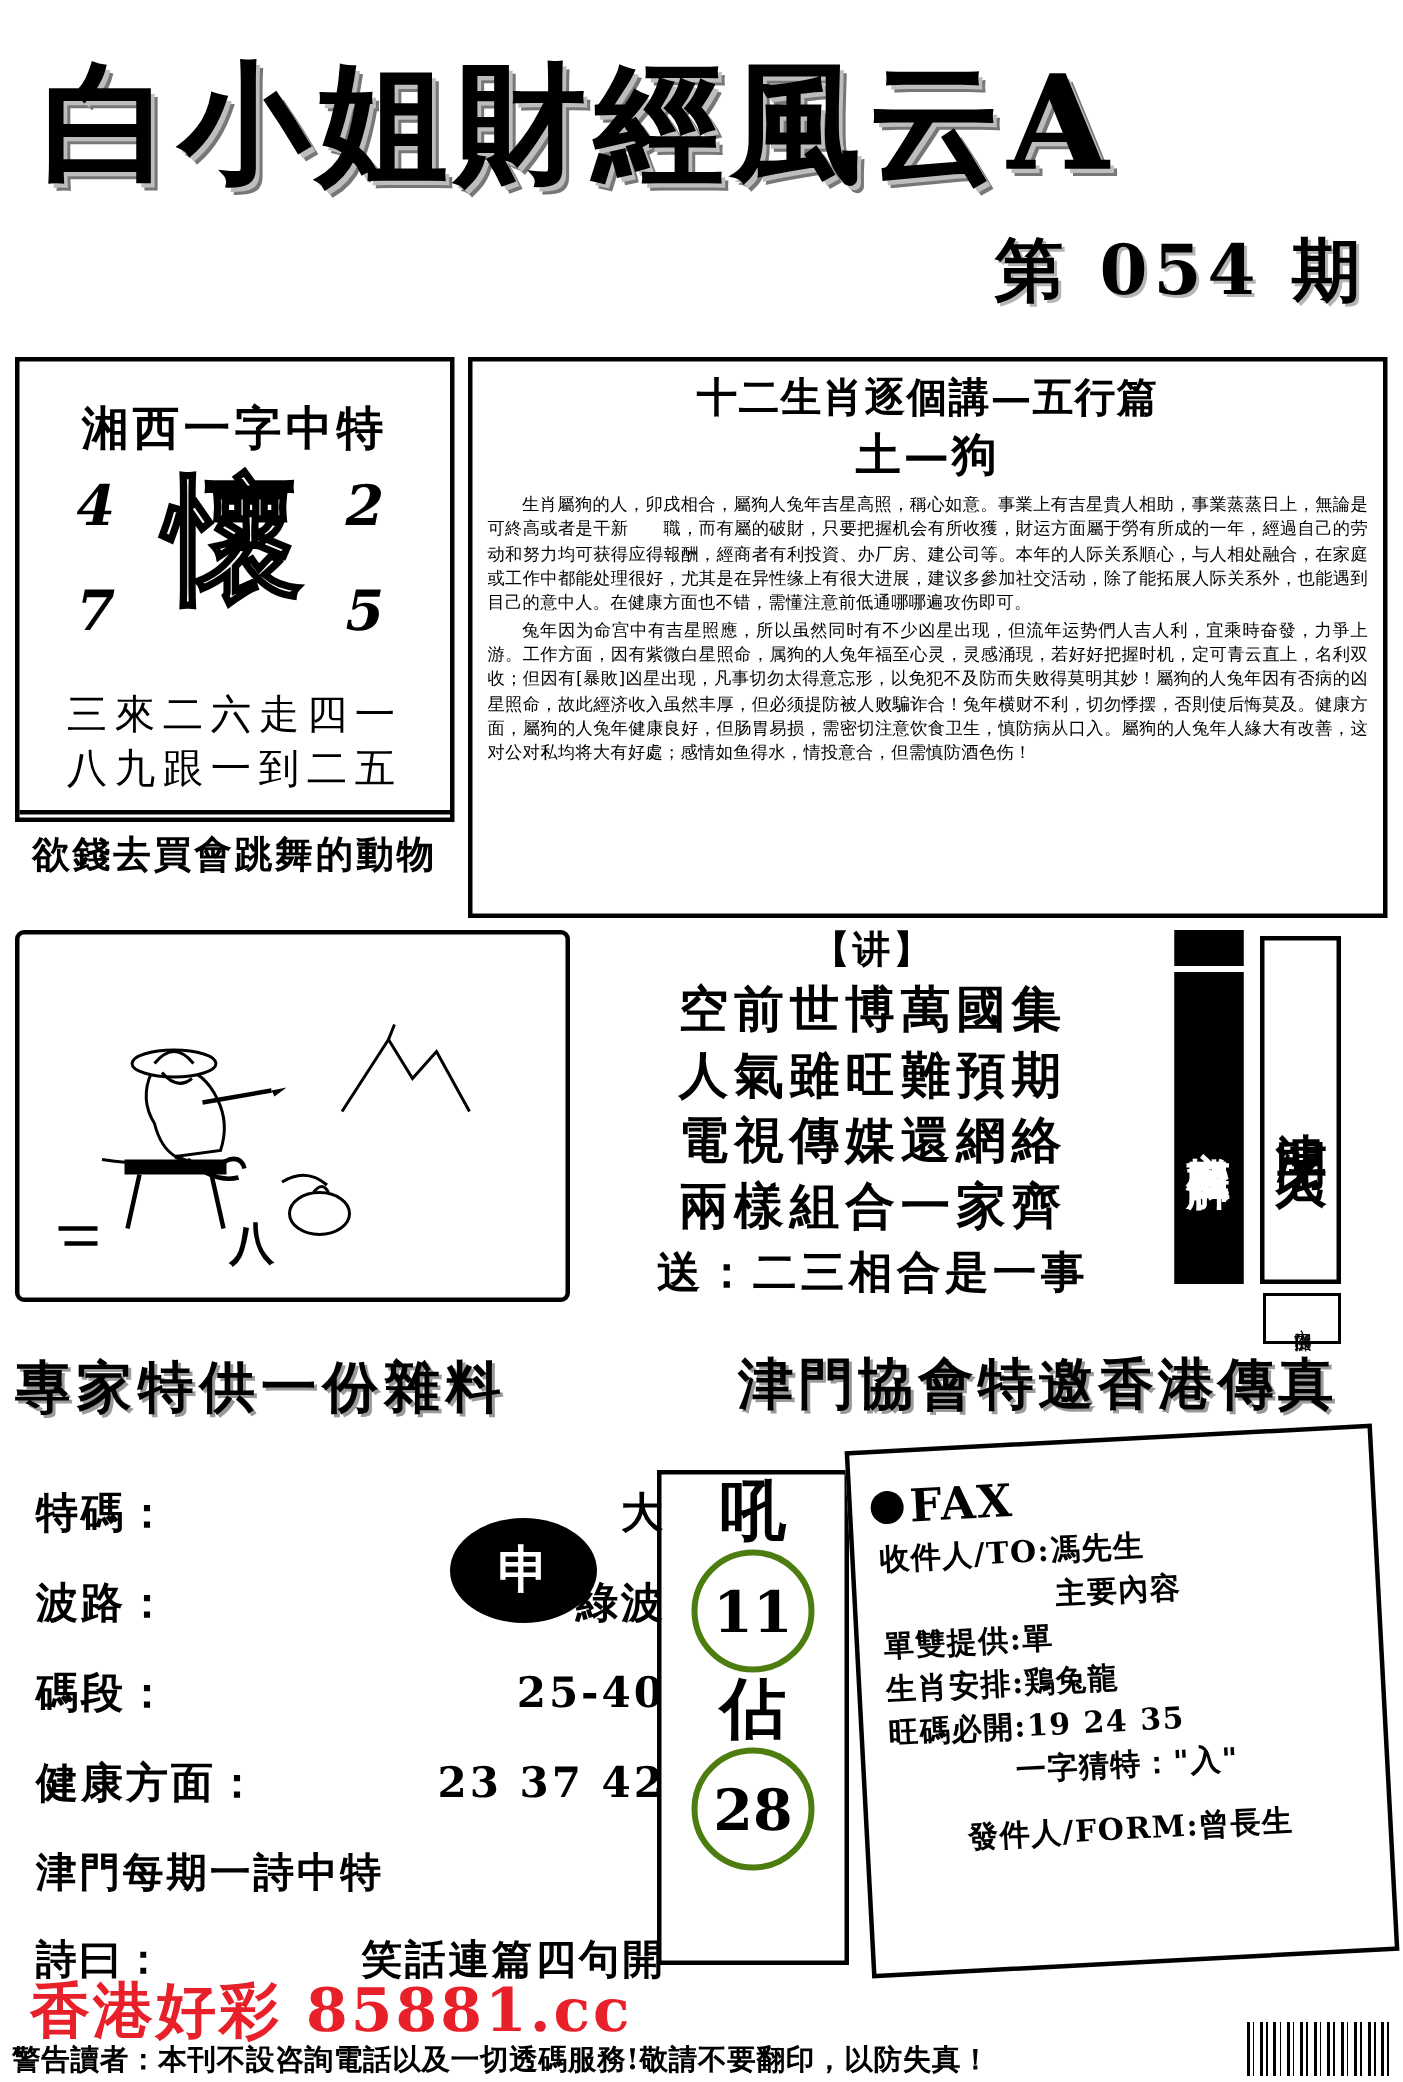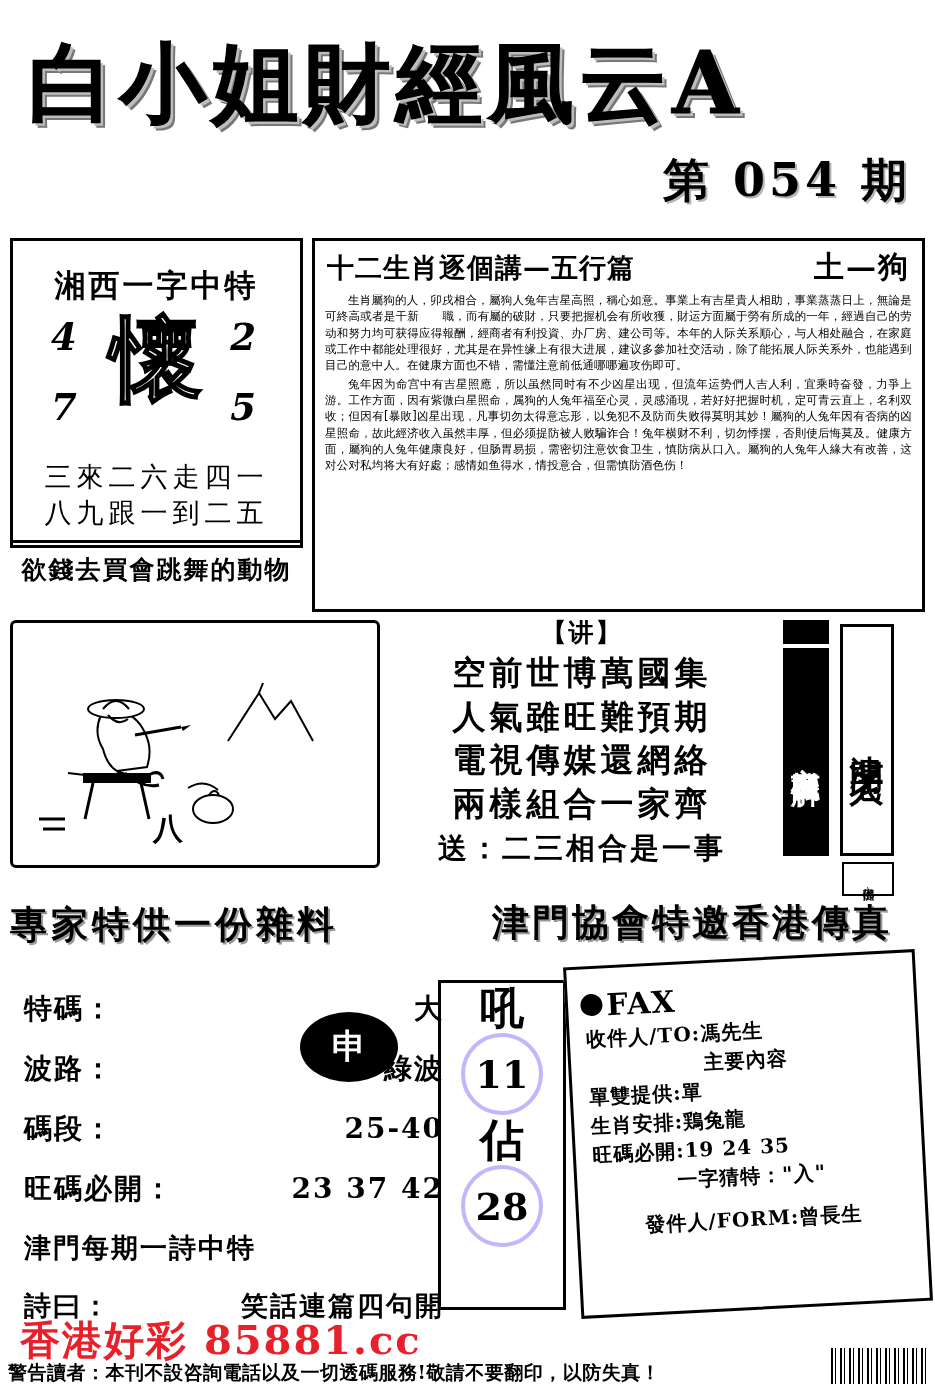--- a/index.html
+++ b/index.html
@@ -54,21 +54,21 @@
     font-weight:normal;font-size:27px;letter-spacing:5px;line-height:1.35;
   }
   .xx-sep{border-top:3px solid #000;margin:8px 0 0;}
   .xx-foot{
     text-align:center;font-family:"DejaVu Serif","Liberation Serif",serif;
     font-weight:bold;font-size:25px;letter-spacing:2px;padding-top:10px;
   }
 
   
   .zd-box{left:312px;top:238px;width:613px;height:374px;}
-  .zd-head{display:flex;align-items:center;justify-content:space-between;padding:6px 12px 0;}
+  .zd-head{display:flex;align-items:center;justify-content:space-between;padding:6px 12px 0;flex-direction:column;}
   .zd-h1{font-family:"DejaVu Serif","Liberation Serif",serif;font-weight:bold;
          font-size:27px;letter-spacing:1px;}
   .zd-h2{font-family:"DejaVu Serif","Liberation Serif",serif;font-weight:bold;
          font-size:30px;letter-spacing:2px;}
   .zd-body{
     padding:4px 10px 0;text-align:justify;
     font-family:"DejaVu Sans","Liberation Sans",sans-serif;
     font-size:11.5px;line-height:1.42;letter-spacing:.2px;
   }
   .zd-body p{margin:0 0 2px;text-indent:2em;}
@@ -128,21 +128,21 @@
   .oval{position:absolute;left:300px;top:1012px;width:98px;height:70px;
         background:#000;border-radius:50%;color:#fff;
         display:flex;align-items:center;justify-content:center;
         font-family:"DejaVu Serif","Liberation Serif",serif;font-size:34px;font-weight:bold;}
 
   
   .numcol{position:absolute;left:438px;top:980px;width:128px;height:330px;
           border:3px solid #000;box-sizing:border-box;}
   .numcol .ch{text-align:center;font-family:"DejaVu Serif","Liberation Serif",serif;
               font-weight:bold;font-size:44px;line-height:1.05;margin-top:2px;}
-  .numcol .circ{width:74px;height:74px;border:4px solid #c4b5fd;border-radius:50%;
+  .numcol .circ{width:74px;height:74px;border:4px solid #4d7c0f;border-radius:50%;
                 margin:2px auto 0;display:flex;align-items:center;justify-content:center;
                 font-family:"DejaVu Serif","Liberation Serif",serif;font-weight:bold;font-size:38px;}
 
   
   .fax{position:absolute;left:572px;top:958px;width:352px;height:352px;}
   .fax .paper{position:absolute;inset:0;border:3px solid #000;box-sizing:border-box;
               background:#fff;transform:rotate(-3deg);}
   .fax .content{position:absolute;left:18px;top:22px;width:316px;transform:rotate(-3deg);
                 font-family:"DejaVu Serif","Liberation Serif",serif;font-weight:bold;}
   .fax .fx-title{font-size:30px;letter-spacing:1px;margin-bottom:2px;}
@@ -249,21 +249,21 @@
     </div>
     <div class="row">
       <span class="k">波路：</span>
       <span class="v">綠波</span>
     </div>
     <div class="row">
       <span class="k">碼段：</span>
       <span class="v">25-40</span>
     </div>
     <div class="row">
-      <span class="k">旺碼必開：</span>
+      <span class="k">健康方面：</span>
       <span class="v">23 37 42</span>
     </div>
     <div class="row wide">
       <span class="k">津門每期一詩中特</span>
       <span class="v"></span>
     </div>
     <div class="row wide">
       <span class="k">詩曰：</span>
       <span class="v">笑話連篇四句開</span>
     </div>

